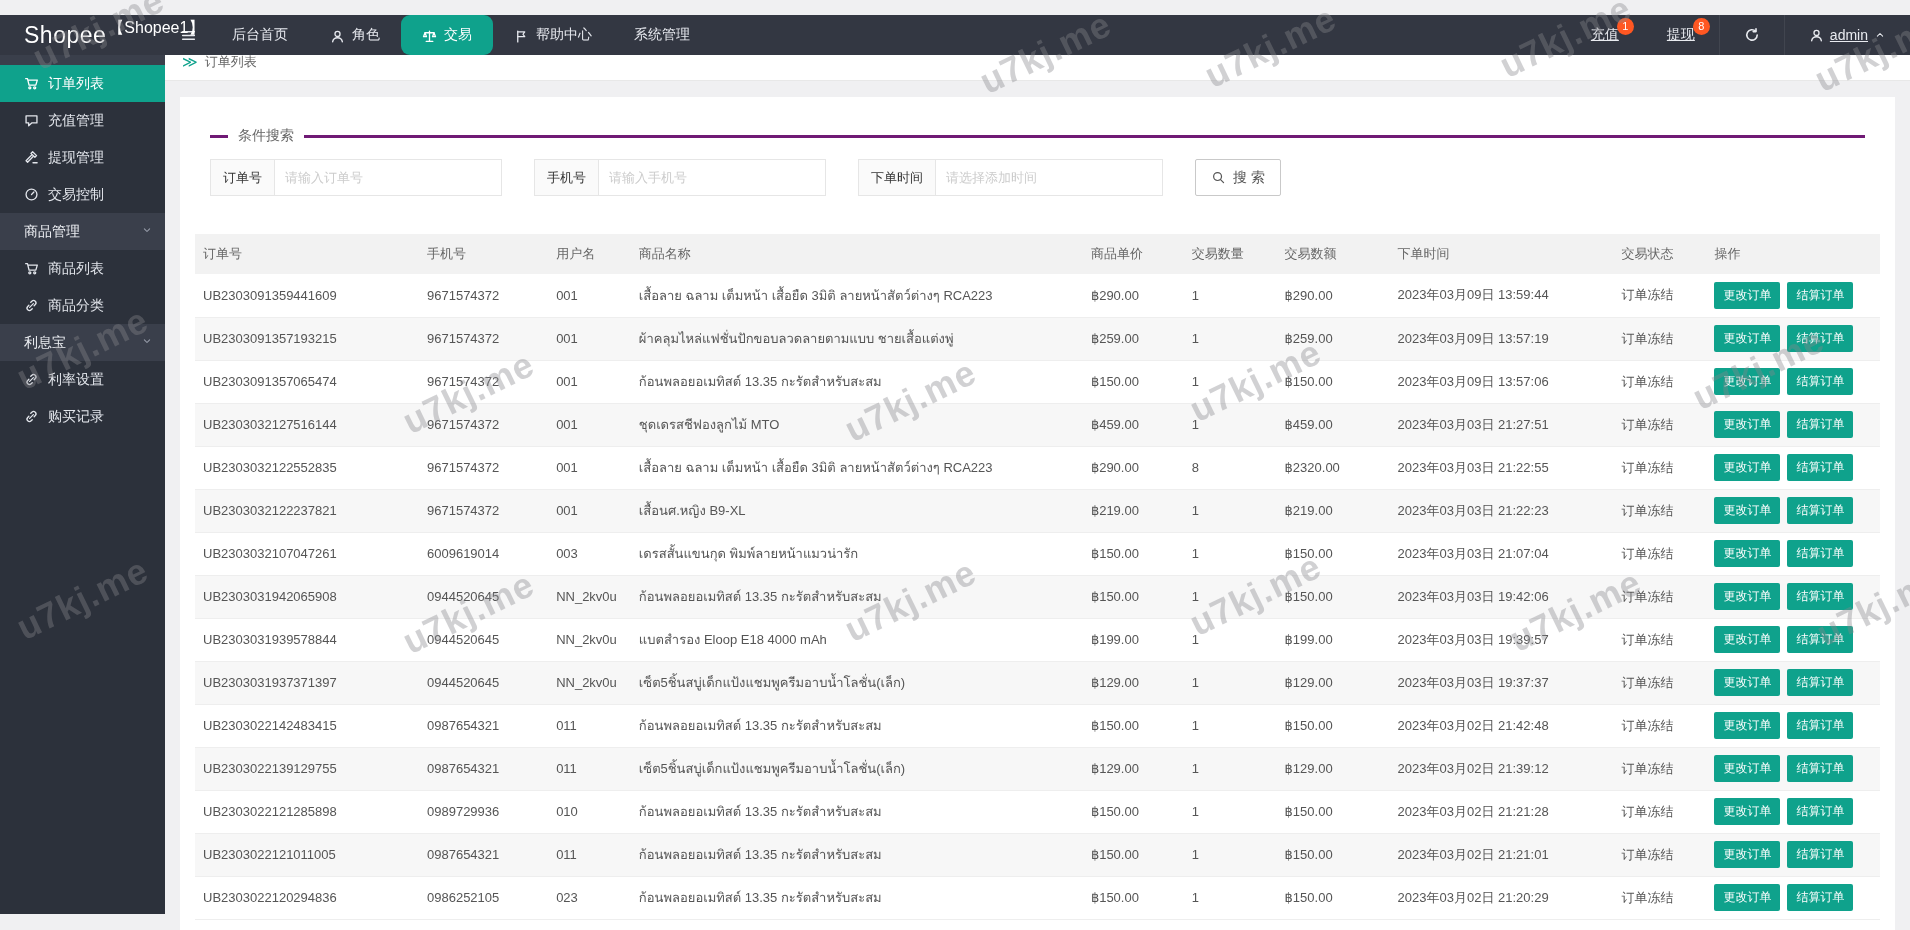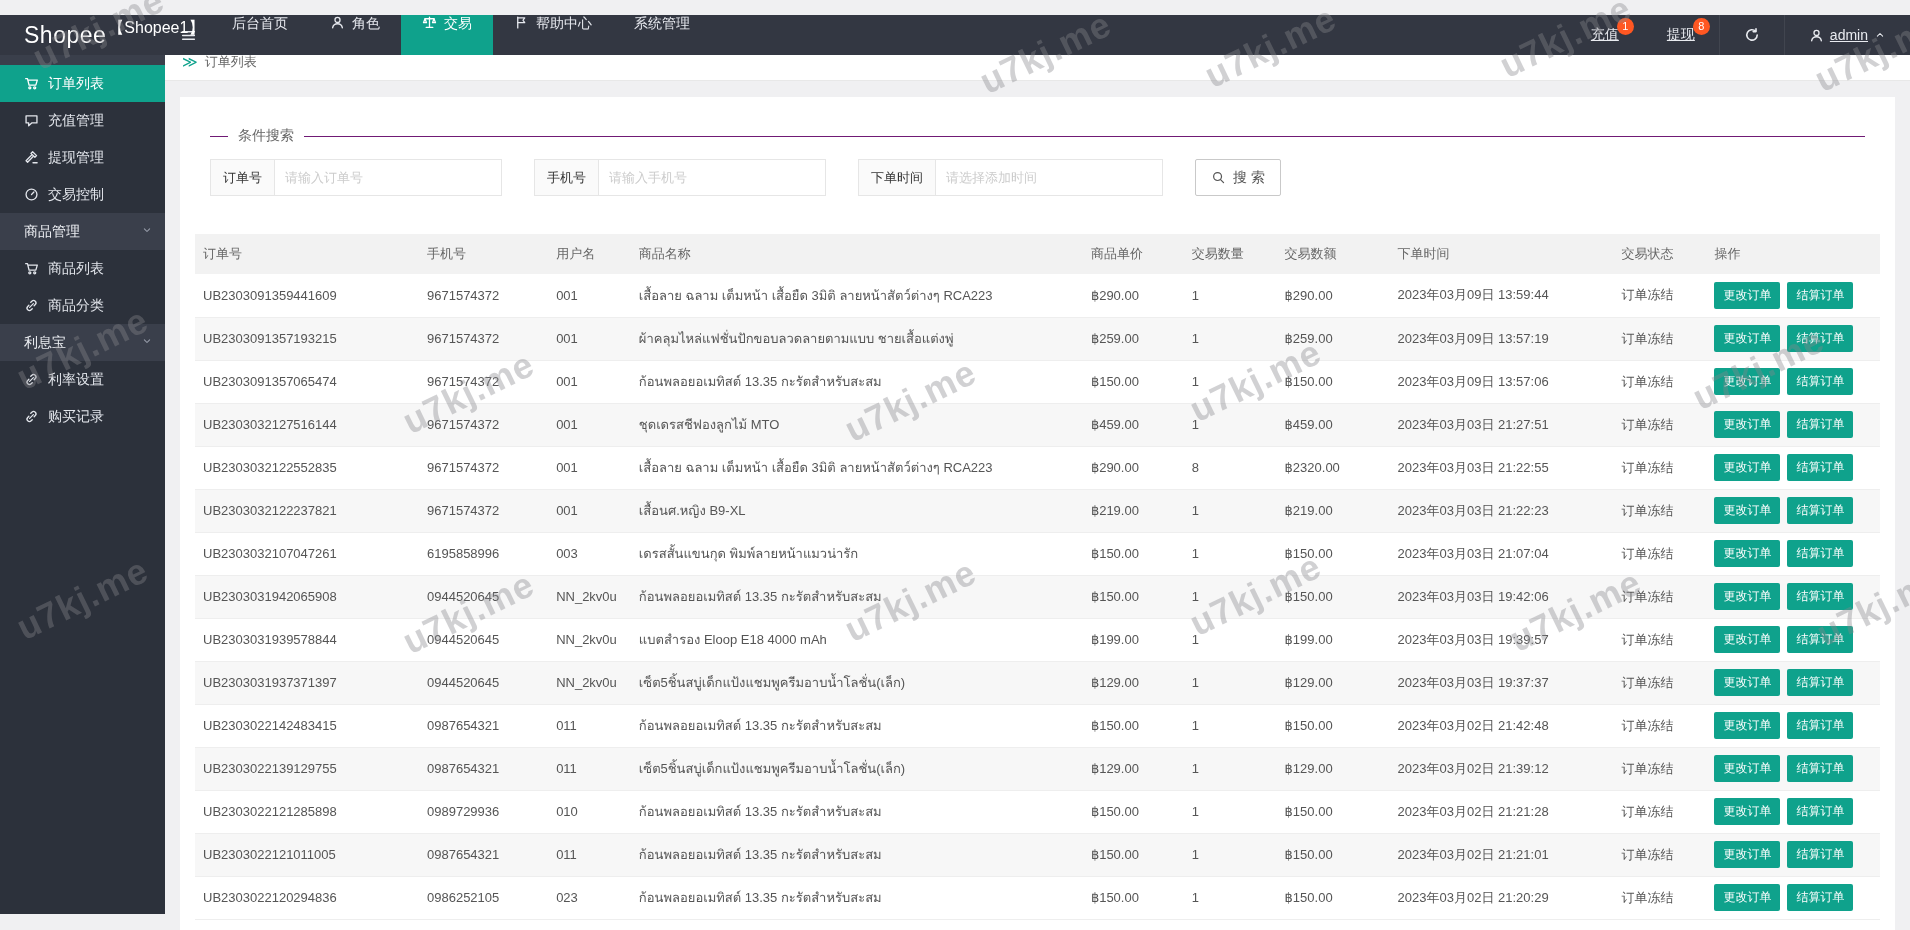--- a/index.html
+++ b/index.html
@@ -7,23 +7,23 @@
     font-family:"Liberation Sans","DejaVu Sans",sans-serif; background:#f0f0f2; }
 
   
   .topbar { position:absolute; top:0; left:0; width:1910px; height:40px;
     background:#333742; display:flex; align-items:stretch; z-index:20; color:#e9ebf0;margin-top:15px; }
   .logo { width:165px; display:flex; align-items:center; padding-left:24px; }
   .logo-main { font-size:23px; color:#fff; letter-spacing:0.5px; }
   .logo-suffix { font-size:16px; color:#fff; margin-left:2px; position:relative; top:-7px; }
   .hamburger { width:46px; display:flex; align-items:center; justify-content:center; cursor:pointer; color:#e9ebf0; }
   .topnav { display:flex; align-items:stretch; }
-  .nav-item { display:flex; align-items:flex-start; gap:7px; padding:0 21px; font-size:14px;
+  .nav-item { display:flex; align-items:flex-end; gap:7px; padding:11px 21px; font-size:14px;
     color:#e6e8ee; cursor:pointer; white-space:nowrap; }
-  .nav-item.active { background:#0fa28c; color:#fff; }
+  .nav-item.active { background:#0fa28c; color:#fff;border-radius:9px; }
   .topbar-right { margin-left:auto; display:flex; align-items:stretch; }
   .top-action { position:relative; display:flex; align-items:center; gap:6px;
     padding:0 24px; font-size:14px; cursor:pointer; white-space:nowrap;text-decoration:underline; }
   .top-action.sep { border-left:1px solid rgba(255,255,255,0.07); }
   .badge { position:absolute; top:3px; right:9px; min-width:17px; height:17px; line-height:17px;
     border-radius:9px; background:#ff5722; color:#fff; font-size:11px; text-align:center; padding:0 4px; }
 
   
   .sidebar { position:absolute; top:28px; left:0; width:165px; height:886px; background:#2c313b; z-index:15; }
   .group-header { height:37px; line-height:37px; padding-left:24px; background:#3a3f4b;
@@ -36,21 +36,21 @@
   
   .main { position:absolute; top:44px; left:165px; width:1745px; height:886px; background:#f0f0f2; }
   .breadcrumb { height:37px; background:#fff; border-bottom:1px solid #e8e8e8;
     display:flex; align-items:center; gap:7px; padding-left:17px; }
   .bc-icon { color:#0fa28c; font-size:15px; }
   .bc-title { color:#666; font-size:13px; }
   .content { position:absolute; top:38px; left:0; right:0; bottom:0; padding:15px 15px 0 15px; }
   .card { background:#fff; width:100%; height:100%; overflow:hidden; padding:30px 15px 0 15px; }
 
   
-  fieldset { border:none; border-top:1px solid #701a75; margin:0 15px 38px 15px; }
+  fieldset { border:none; border-top:3px solid #701a75; margin:0 15px 38px 15px; }
   legend { padding:0 10px; margin-left:18px; color:#666; font-size:14px; }
   .search-row { display:flex; gap:32px; margin-top:14px; align-items:center; }
   .sgroup { display:flex; }
   .slabel { height:37px; line-height:35px; padding:0 12px; background:#fafafa;
     border:1px solid #e6e6e6; border-right:none; font-size:13px; color:#333; white-space:nowrap; }
   .sinput { height:37px; width:228px; border:1px solid #e6e6e6; padding:0 10px;
     font-size:13px; color:#333; outline:none; }
   .sinput::placeholder { color:#ccc; }
   .search-btn { height:37px; padding:0 15px; background:#fff; border:1px solid #c9c9c9;
     border-radius:2px; font-size:14px; color:#555; display:flex; align-items:center; gap:7px; cursor:pointer; }
@@ -379,21 +379,21 @@
               <td>เสื้อนศ.หญิง B9-XL</td>
               <td>฿219.00</td>
               <td>1</td>
               <td>฿219.00</td>
               <td>2023年03月03日 21:22:23</td>
               <td>订单冻结</td>
               <td><span class="btn">更改订单</span><span class="btn">结算订单</span></td>
             </tr>
             <tr>
               <td>UB2303032107047261</td>
-              <td>6195858996</td>
+              <td>6009619014</td>
               <td>003</td>
               <td>เดรสสั้นแขนกุด พิมพ์ลายหน้าแมวน่ารัก</td>
               <td>฿150.00</td>
               <td>1</td>
               <td>฿150.00</td>
               <td>2023年03月03日 21:07:04</td>
               <td>订单冻结</td>
               <td><span class="btn">更改订单</span><span class="btn">结算订单</span></td>
             </tr>
             <tr>

